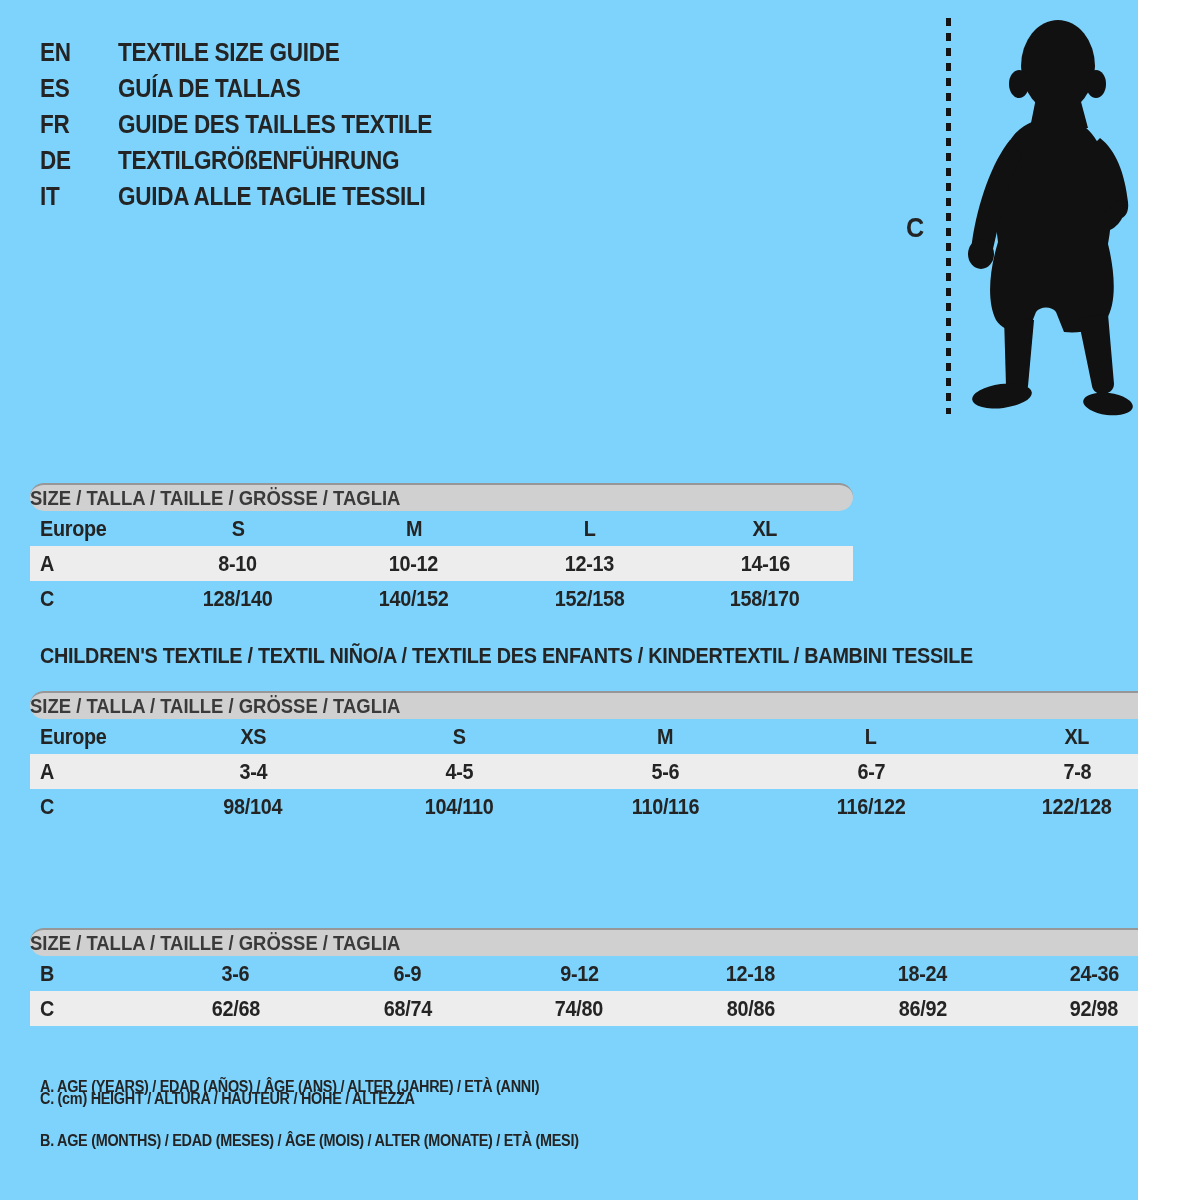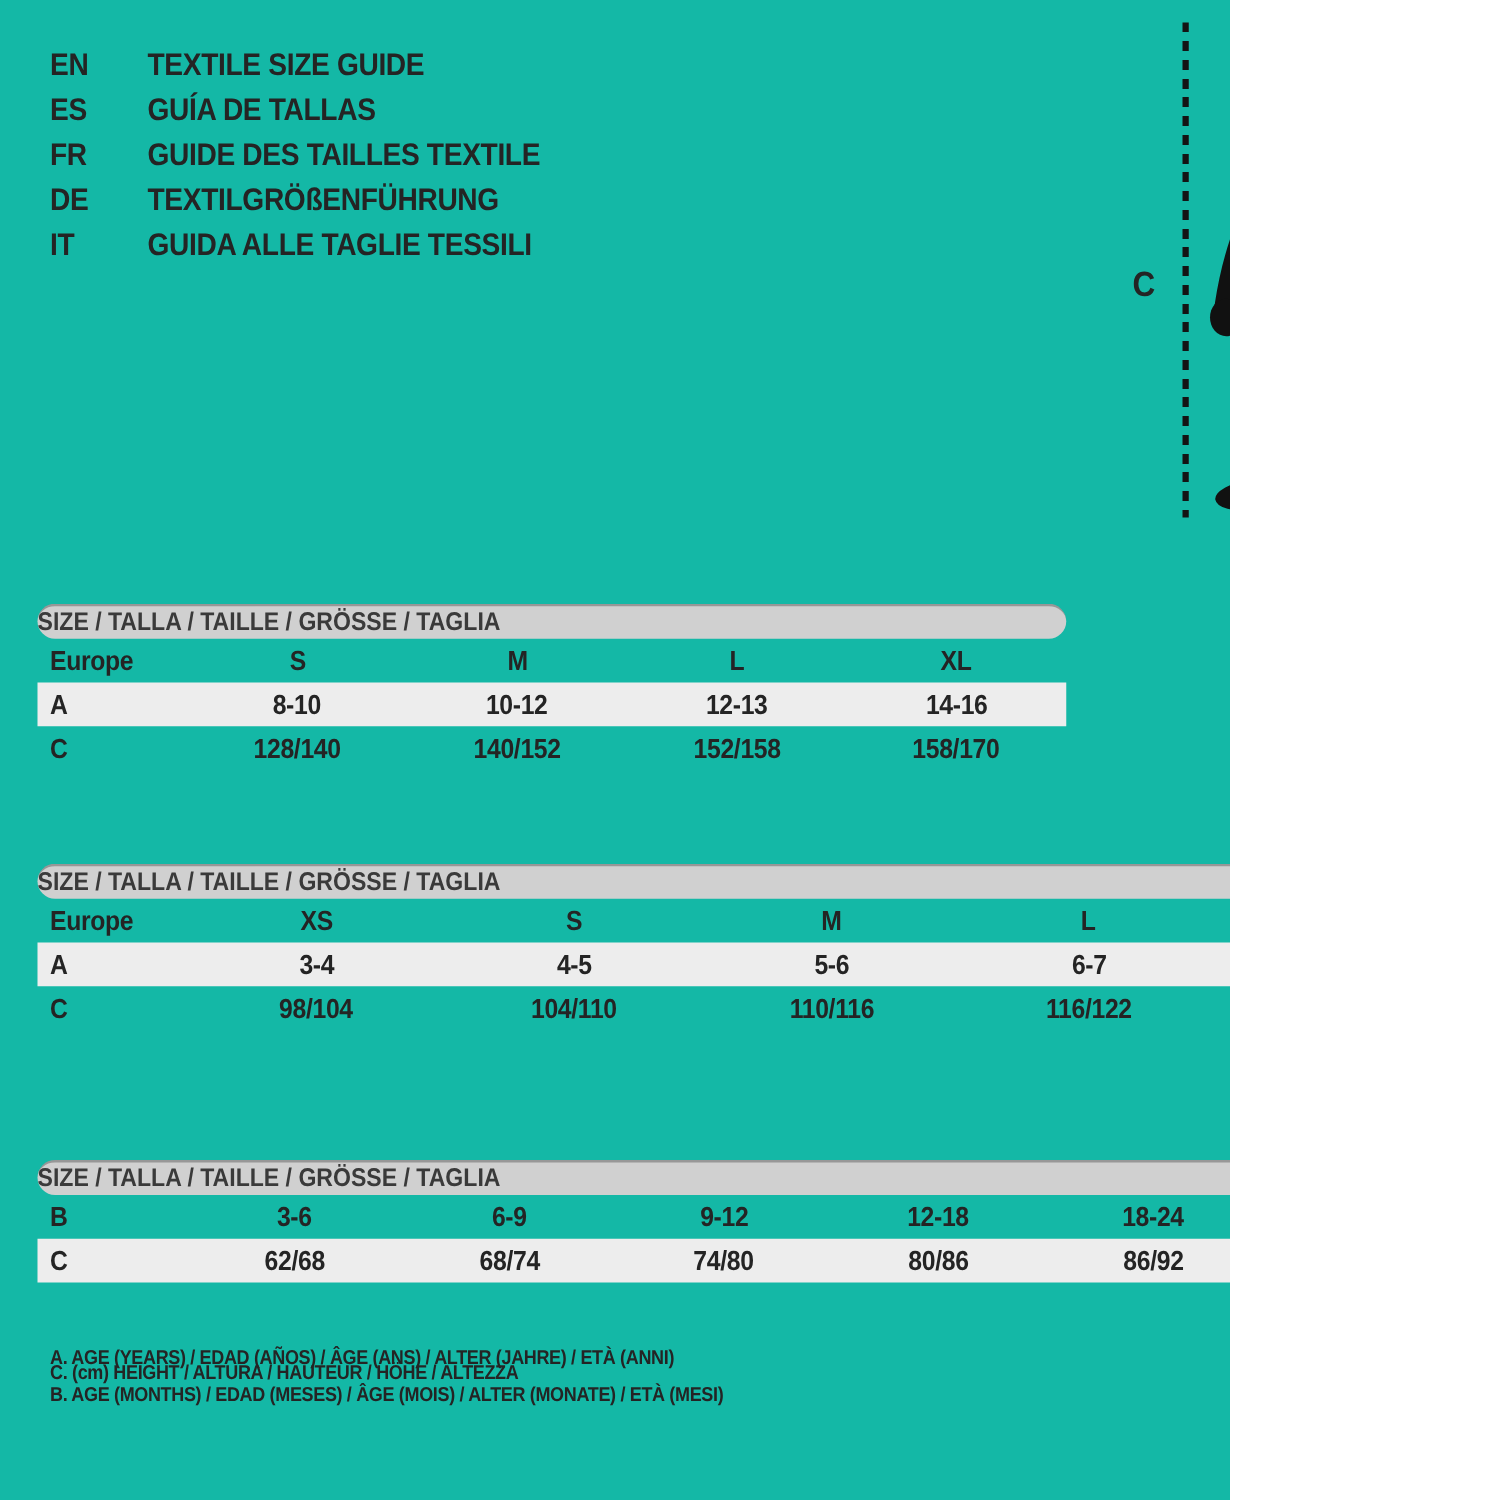--- a/index.html
+++ b/index.html
@@ -1,17 +1,17 @@
 <!DOCTYPE html>
 <html><head>
 <meta charset="utf-8">
 <style>
   html,body{margin:0;padding:0;background:#ffffff;}
   .page{
-    position:relative;width:984px;height:1200px;background:#14b8a6;
+    position:relative;width:1138px;height:1200px;background:#7dd3fc;
     font-family:"Liberation Sans",sans-serif;font-weight:bold;color:#242424;
     overflow:hidden;
   }
   
   .sq{display:inline-block;transform:scaleX(.9);transform-origin:0 50%;white-space:nowrap;}
   .sqc{display:inline-block;transform:scaleX(.9);transform-origin:50% 50%;white-space:nowrap;}
 
   
   .lang-row{position:absolute;left:40px;height:36px;line-height:36px;font-size:25px;letter-spacing:-.3px;}
   .lang-row .code{position:absolute;left:0;top:0;}
@@ -110,20 +110,23 @@
     </div>
     <div class="trow">
       <div class="lab"><span class="sq">C</span></div>
       <div class="cell"><span class="sqc">128/140</span></div>
       <div class="cell"><span class="sqc">140/152</span></div>
       <div class="cell"><span class="sqc">152/158</span></div>
       <div class="cell"><span class="sqc">158/170</span></div>
     </div>
   </div>
 
+  <div class="sec-title" style="top:643px">
+    <span class="sq">CHILDREN'S TEXTILE / TEXTIL NIÑO/A / TEXTILE DES ENFANTS / KINDERTEXTIL / BAMBINI TESSILE</span>
+  </div>
   <div class="tbl" style="top:691px;width:1150px">
     <div class="bar">
       <span class="sq">SIZE / TALLA / TAILLE / GRÖSSE / TAGLIA</span>
     </div>
     <div class="trow">
       <div class="lab"><span class="sq">Europe</span></div>
       <div class="cell"><span class="sqc">XS</span></div>
       <div class="cell"><span class="sqc">S</span></div>
       <div class="cell"><span class="sqc">M</span></div>
       <div class="cell"><span class="sqc">L</span></div>
@@ -168,21 +171,21 @@
       <div class="cell"><span class="sqc">80/86</span></div>
       <div class="cell"><span class="sqc">86/92</span></div>
       <div class="cell"><span class="sqc">92/98</span></div>
     </div>
   </div>
 
   <div>
     <div class="legend-line" style="top:1074px">
       <span class="sq">A. AGE (YEARS) / EDAD (AÑOS) / ÂGE (ANS) / ALTER (JAHRE) / ETÀ (ANNI)</span>
     </div>
-    <div class="legend-line" style="top:1104px">
+    <div class="legend-line" style="top:1128px">
       <span class="sq">B. AGE (MONTHS) / EDAD (MESES) / ÂGE (MOIS) / ALTER (MONATE) / ETÀ (MESI)</span>
     </div>
     <div class="legend-line" style="top:1086px">
       <span class="sq">C. (cm) HEIGHT / ALTURA / HAUTEUR / HÖHE / ALTEZZA</span>
     </div>
   </div>
 
 </div>
 
 </body></html>

